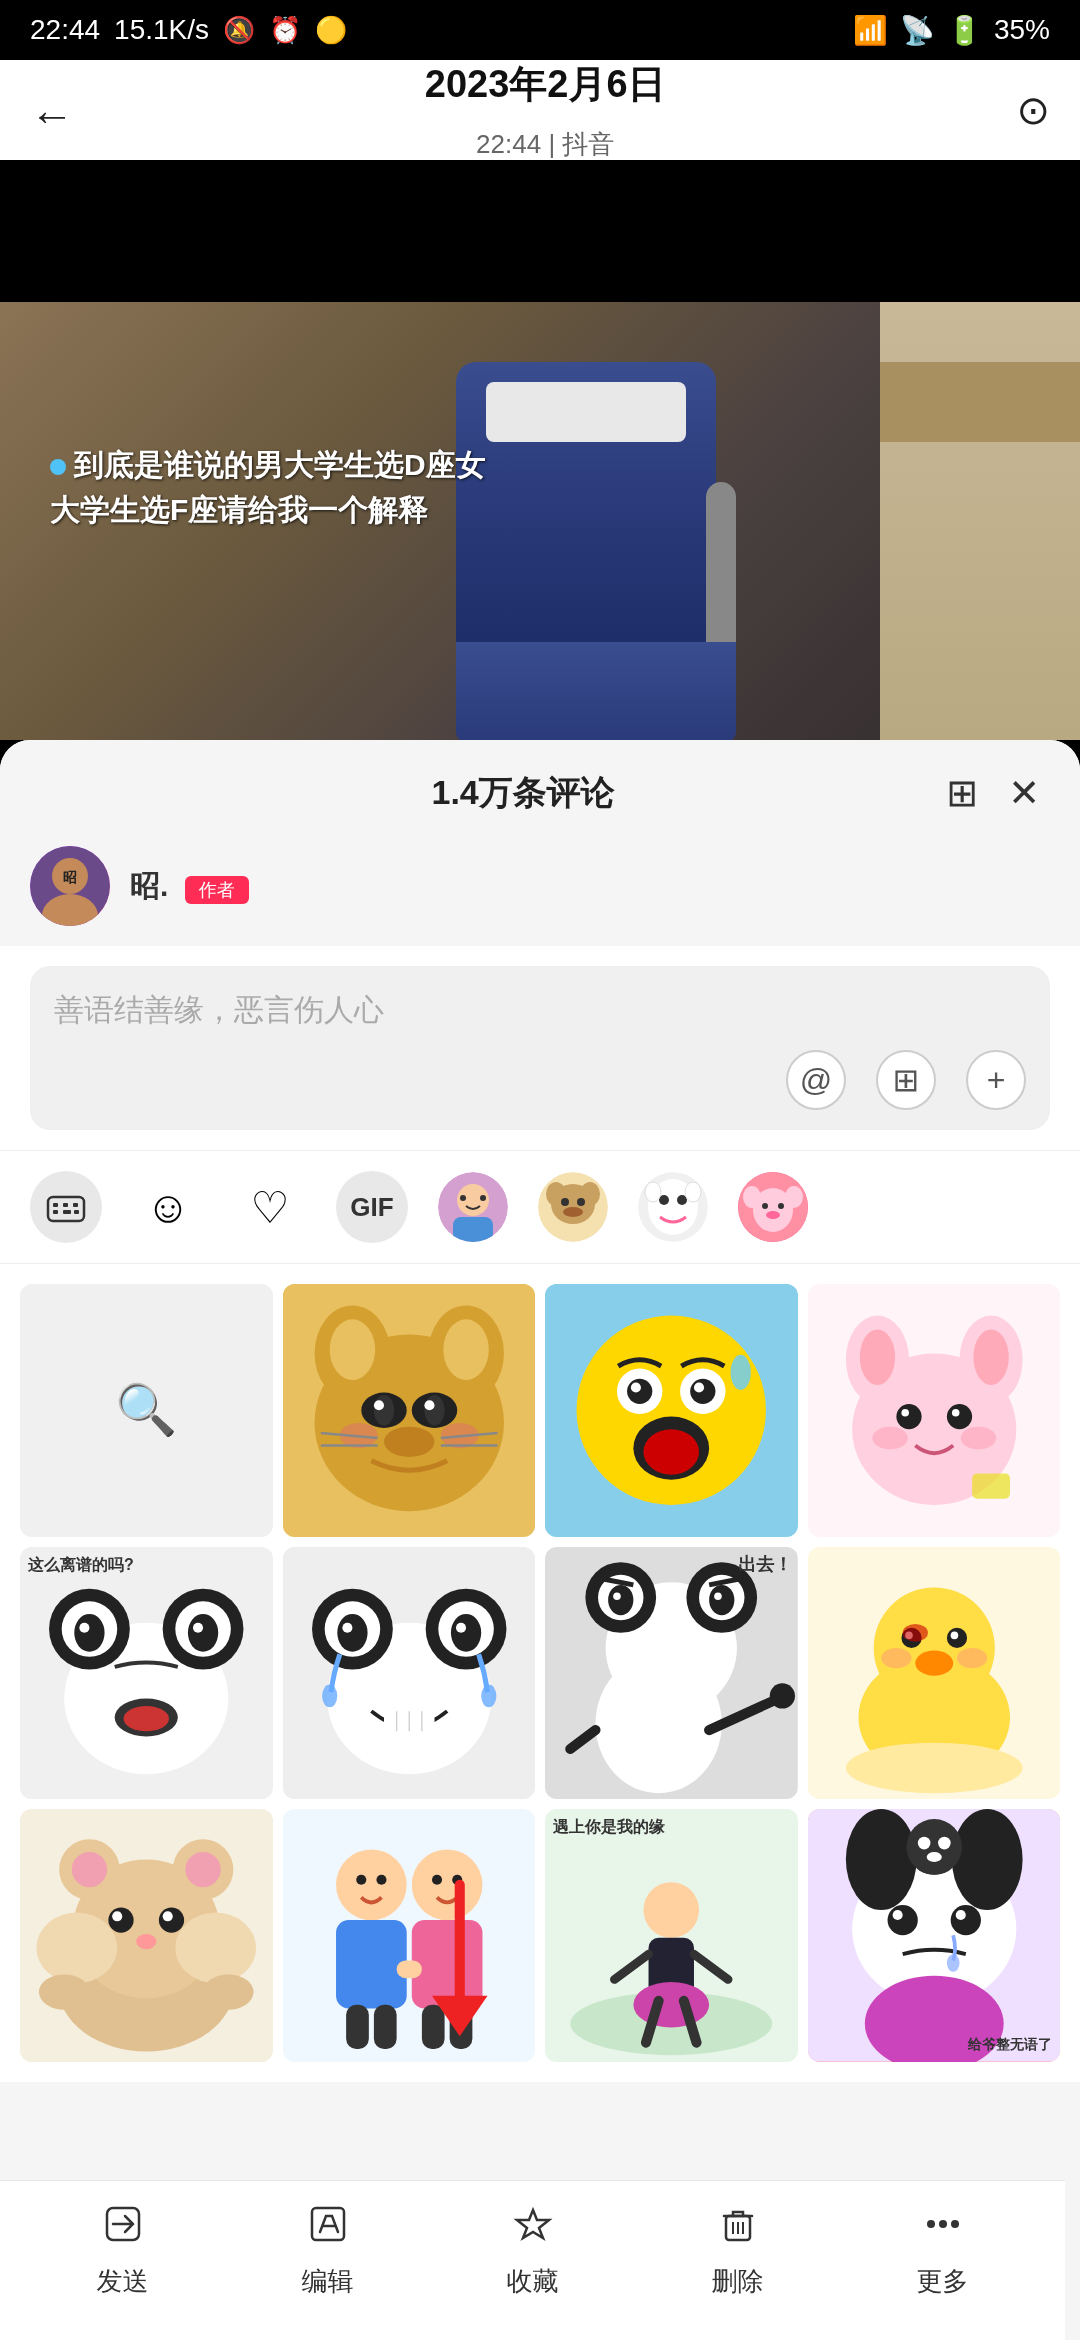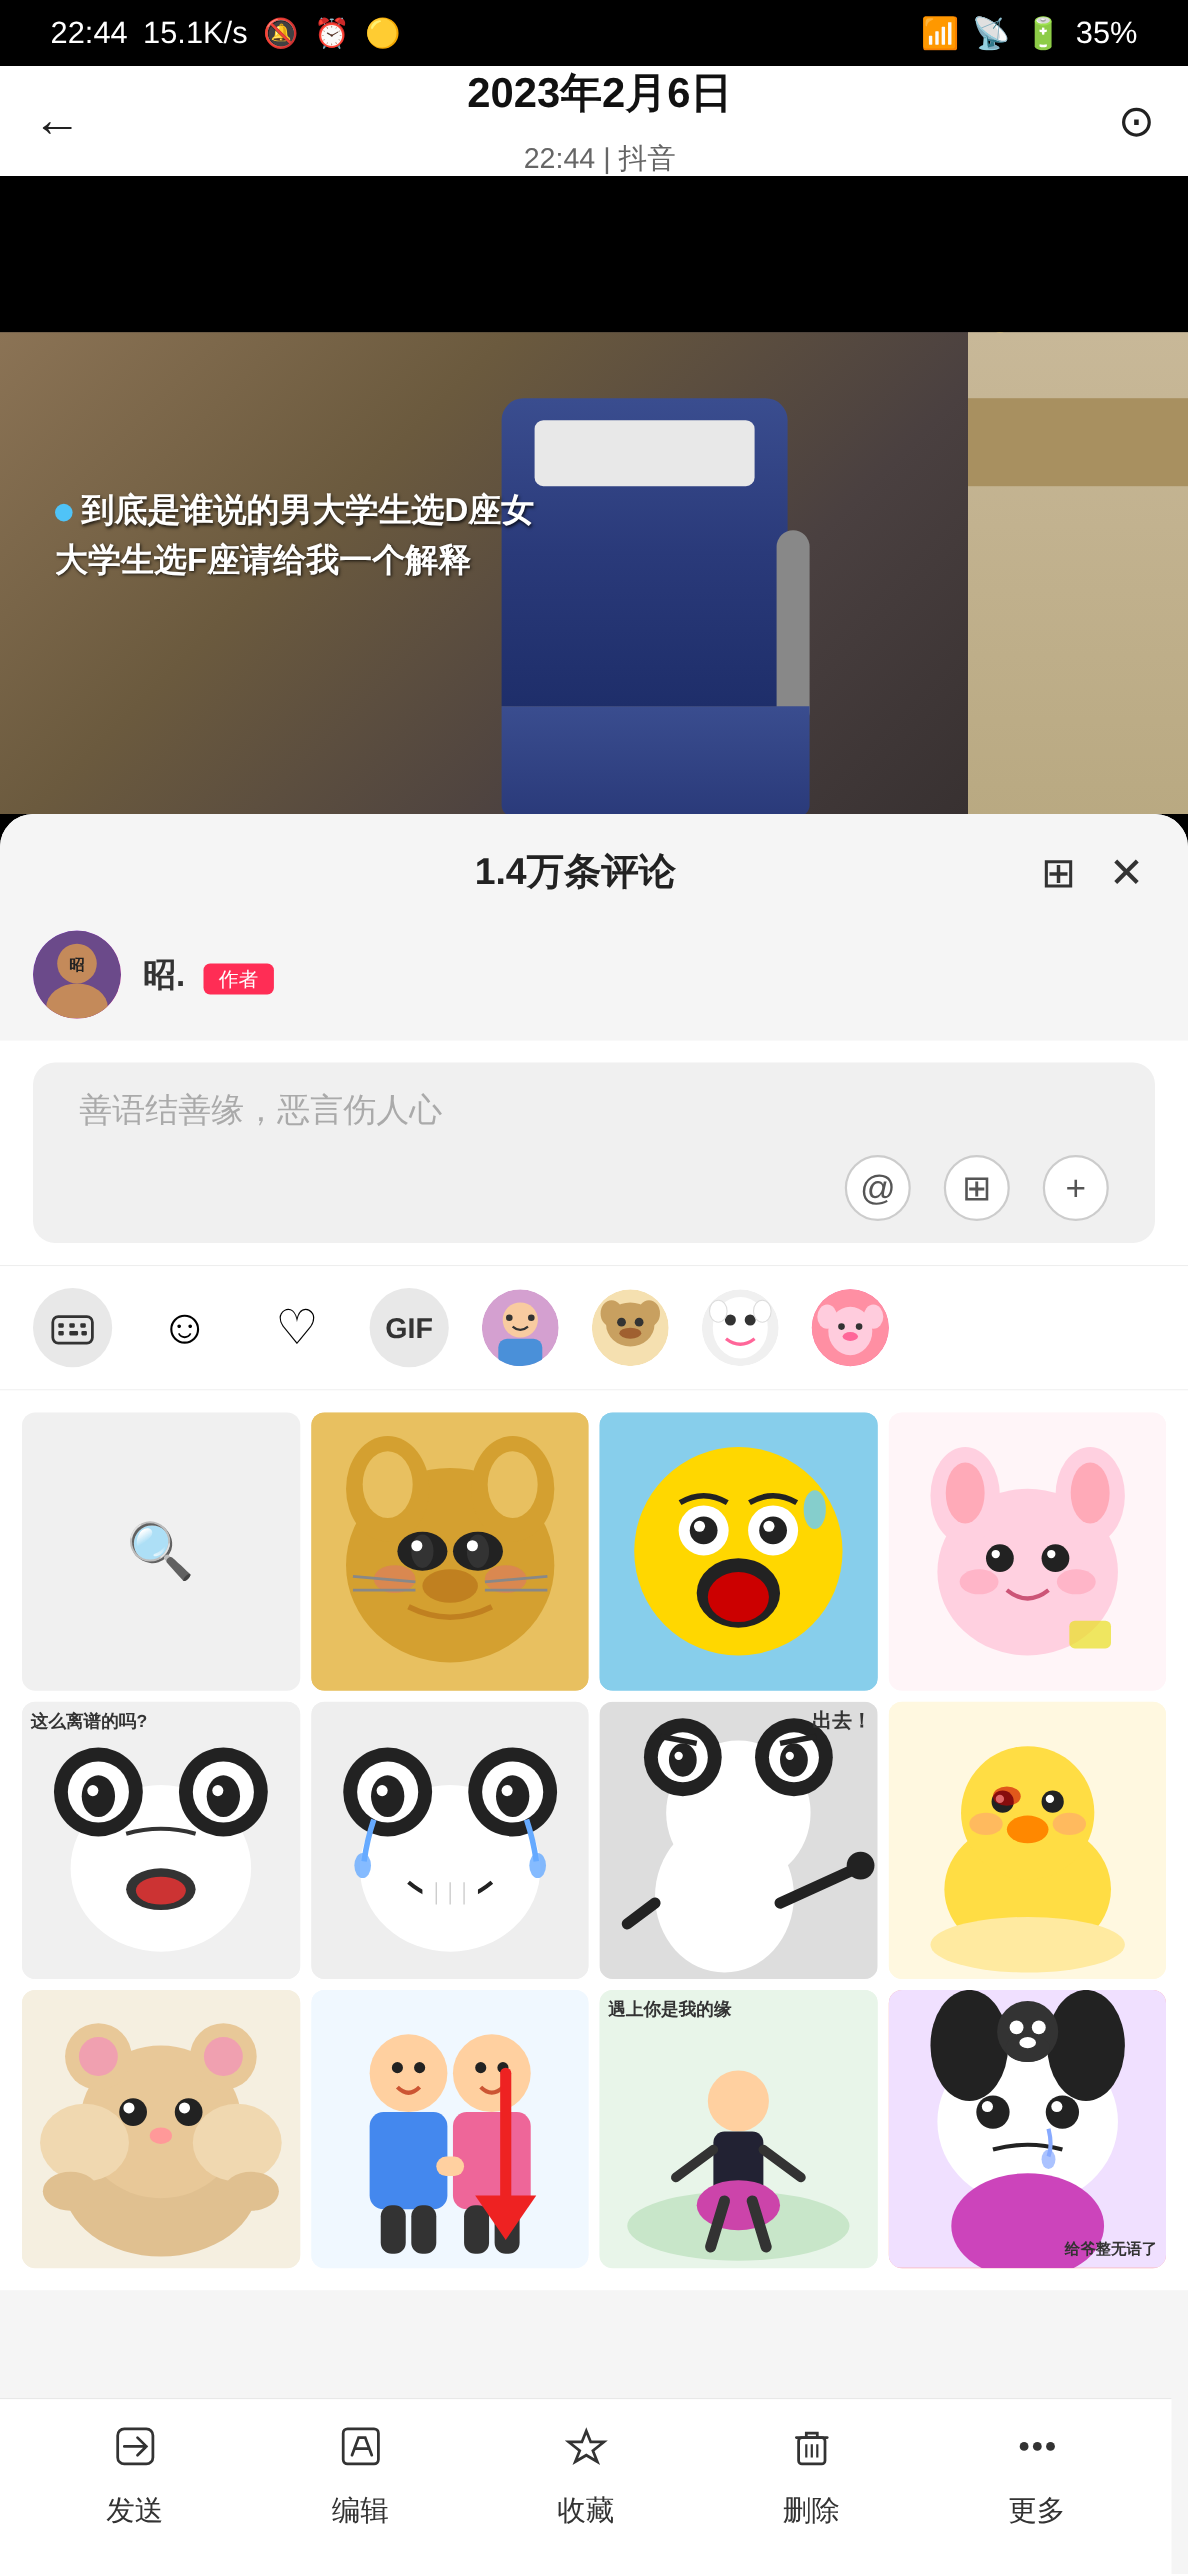--- a/index.html
+++ b/index.html
@@ -17,21 +17,21 @@
     .status-bar {
       position: absolute;
       top: 0;
       left: 0;
       right: 0;
       height: 60px;
       background: #000;
       display: flex;
       align-items: center;
       justify-content: space-between;
-      padding: 0 46px;
+      padding: 0 30px;
       z-index: 100;
       text-decoration: underline;
     }
     .status-left {
       display: flex;
       align-items: center;
       gap: 14px;
       color: #fff;
       font-size: 28px;
       font-weight: 500;
@@ -275,21 +275,21 @@
 
     
     .input-area {
       background: #fff;
       margin: 0;
       padding: 20px 30px;
     }
     .input-box {
       background: #f0f0f0;
       border-radius: 20px;
-      padding: 20px 42px;
+      padding: 20px 24px;
       min-height: 120px;
       position: relative;
     }
     .input-placeholder {
       font-size: 30px;
       color: #aaa;
       line-height: 1.6;
     }
     .input-icons {
       display: flex;

